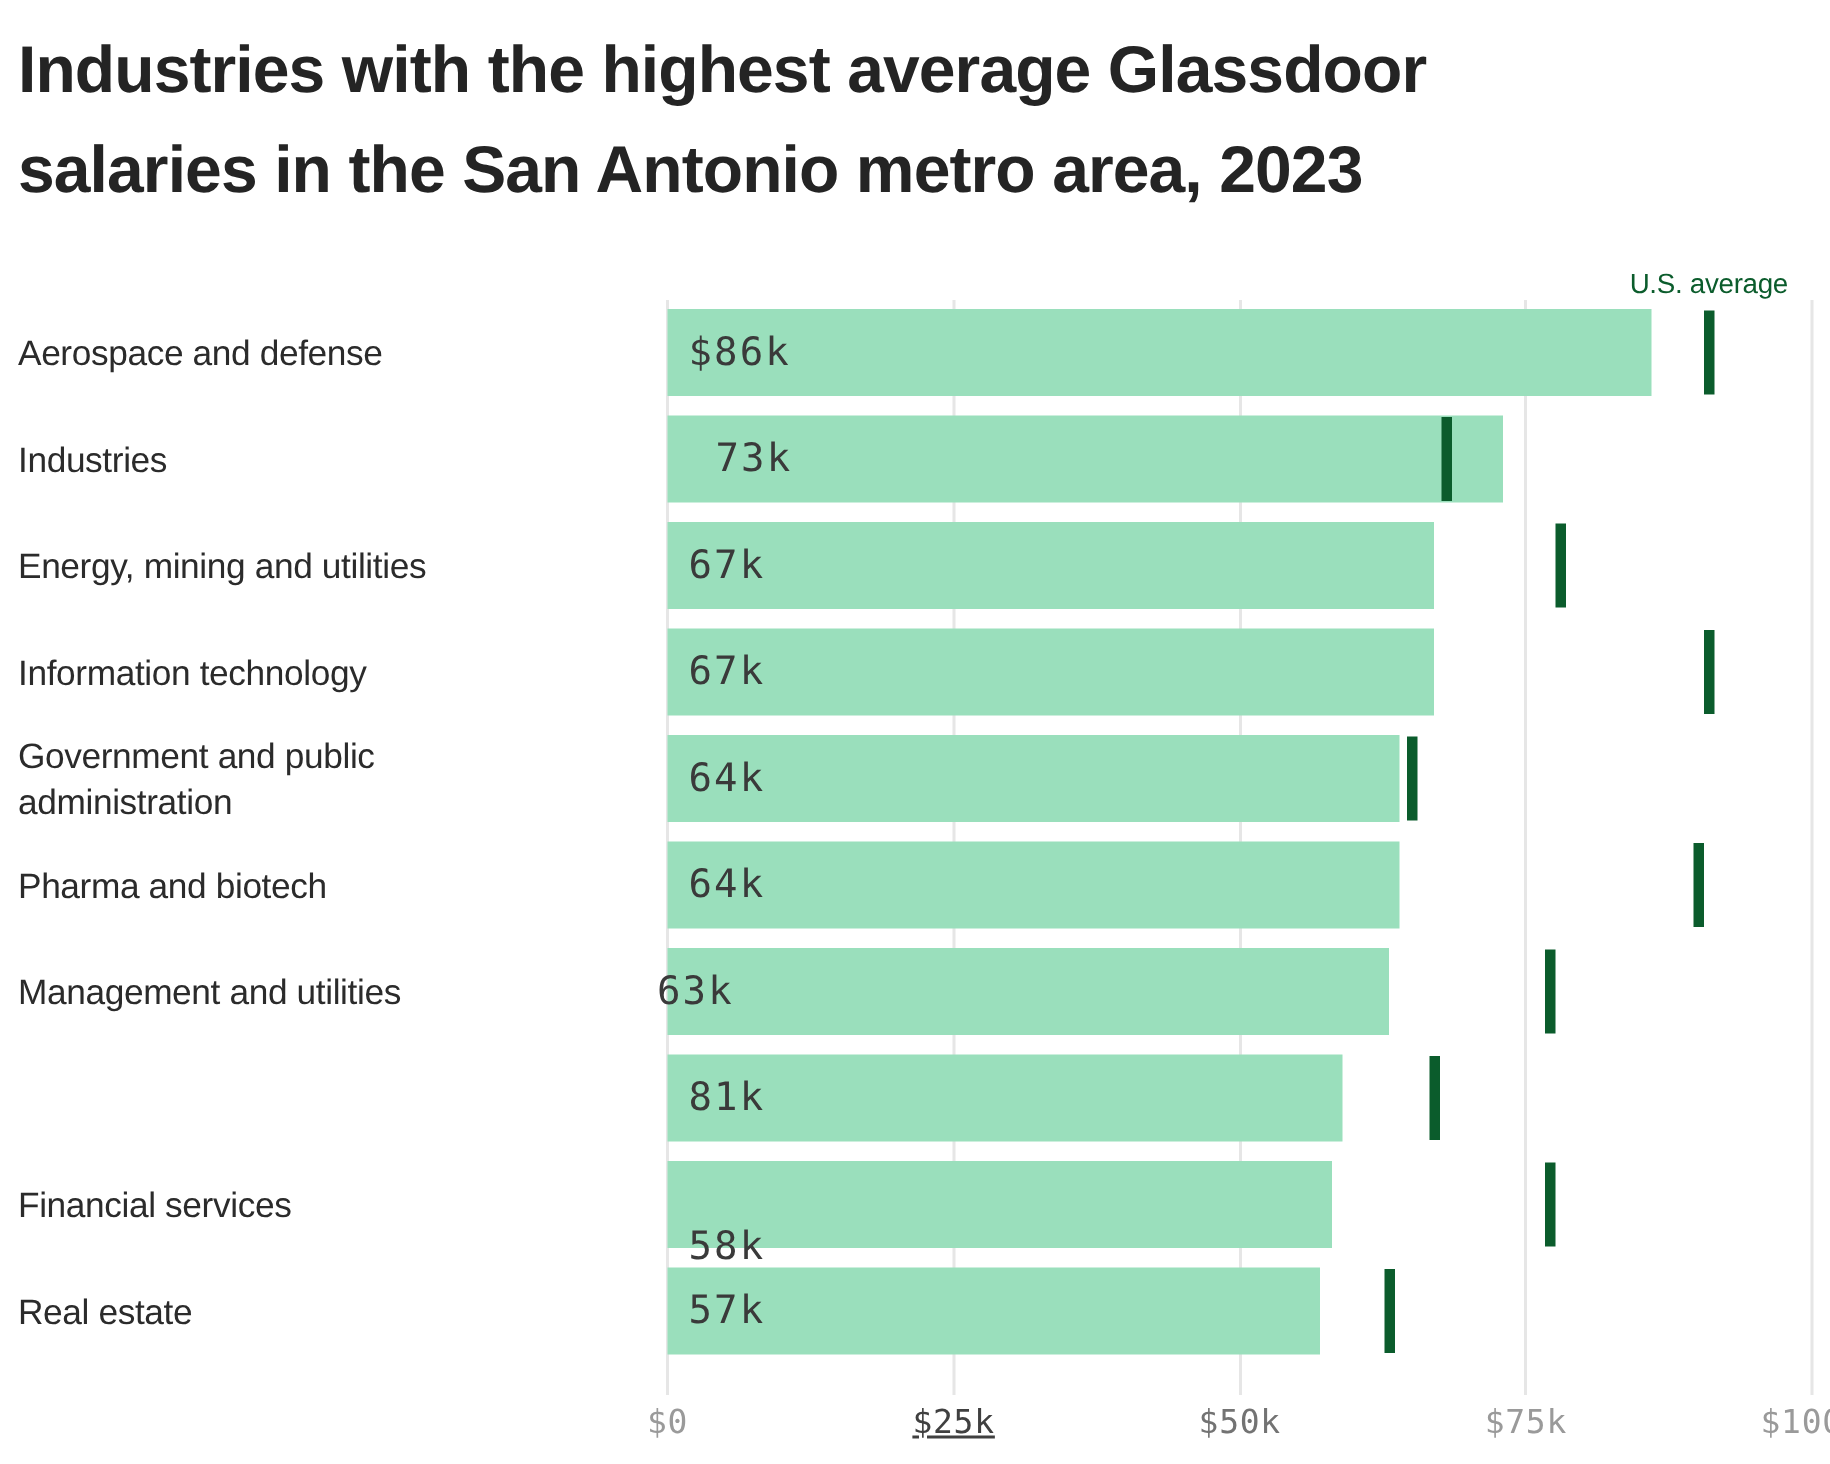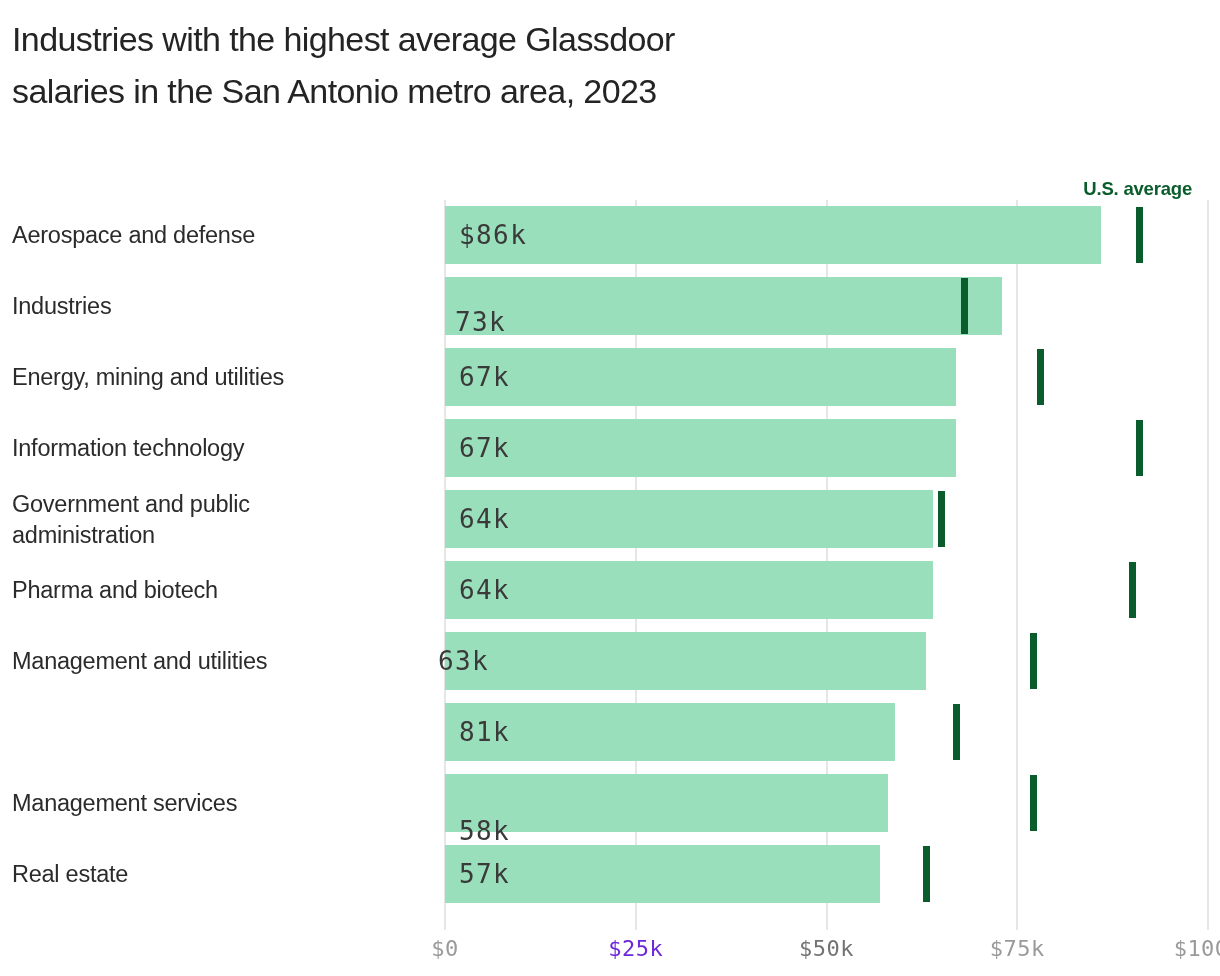--- a/index.html
+++ b/index.html
@@ -15,35 +15,35 @@
     overflow: hidden;
     position: relative;
   }
 
   
   #chart-title {
     position: absolute;
     left: 12px;
     top: 14px;
     width: 1130px;
-    font-size: 34px;
+    font-size: 44px;
     line-height: 1.52;
-    font-weight: 400;
+    font-weight: 700;
     letter-spacing: -0.6px;
     color: #242424;
   }
   #chart-title .t-line { display: block; }
 
   
   #legend {
     position: absolute;
     right: 28px;
     top: 178px;
     font-size: 18.5px;
-    font-weight: 700;
+    font-weight: 400;
     letter-spacing: -0.2px;
   }
 
   
   #plot {
     position: absolute;
     left: 0px;
     top: 200px;
     width: 1198px;
     height: 730px;
@@ -162,21 +162,21 @@
         <div class="bar-track">
           <div class="bar" style="left: 445px; width: 656.18px; background: rgb(154, 223, 188);"></div>
           <div class="bar-value" style="left: 459px;">$86k</div>
           <div class="avg-marker" style="left: 1136.33px; background: rgb(11, 92, 44);"></div>
         </div>
       </div>
       <div class="row">
         <div class="row-label">Industries</div>
         <div class="bar-track">
           <div class="bar" style="left: 445px; width: 556.99px; background: rgb(154, 223, 188);"></div>
-          <div class="bar-value" style="left: 455px; margin-top: 16px;">73k</div>
+          <div class="bar-value" style="left: 477px;">73k</div>
           <div class="avg-marker" style="left: 960.84px; background: rgb(11, 92, 44);"></div>
         </div>
       </div>
       <div class="row">
         <div class="row-label">Energy, mining and utilities</div>
         <div class="bar-track">
           <div class="bar" style="left: 445px; width: 511.21px; background: rgb(154, 223, 188);"></div>
           <div class="bar-value" style="left: 459px;">67k</div>
           <div class="avg-marker" style="left: 1037.14px; background: rgb(11, 92, 44);"></div>
         </div>
@@ -215,37 +215,37 @@
         </div>
       </div>
       <div class="row">
         <div class="bar-track">
           <div class="bar" style="left: 445px; width: 450.17px; background: rgb(154, 223, 188);"></div>
           <div class="bar-value" style="left: 459px;">81k</div>
           <div class="avg-marker" style="left: 953.21px; background: rgb(11, 92, 44);"></div>
         </div>
       </div>
       <div class="row">
-        <div class="row-label">Management services</div>
+        <div class="row-label">Financial services</div>
         <div class="bar-track">
           <div class="bar" style="left: 445px; width: 442.54px; background: rgb(154, 223, 188);"></div>
           <div class="bar-value" style="left: 459px; margin-top: 28px;">58k</div>
           <div class="avg-marker" style="left: 1029.51px; background: rgb(11, 92, 44);"></div>
         </div>
       </div>
       <div class="row">
         <div class="row-label">Real estate</div>
         <div class="bar-track">
           <div class="bar" style="left: 445px; width: 434.91px; background: rgb(154, 223, 188);"></div>
           <div class="bar-value" style="left: 459px;">57k</div>
           <div class="avg-marker" style="left: 922.69px; background: rgb(11, 92, 44);"></div>
         </div>
       </div>
     </div>
 </div>
 
 <div id="xaxis">
     <div class="xtick" style="left: 445px; color: rgb(154, 154, 154);">$0</div>
-    <div class="xtick" style="left: 635.75px; color: #6d28d9;">$25k</div>
+    <div class="xtick" style="left: 635.75px; color: #404040; text-decoration: underline;">$25k</div>
     <div class="xtick" style="left: 826.5px; color: #737373;">$50k</div>
     <div class="xtick" style="left: 1017.25px; color: rgb(154, 154, 154);">$75k</div>
     <div class="xtick" style="left: 1208px; color: rgb(154, 154, 154);">$100k</div>
   </div>
 
 </body></html>

